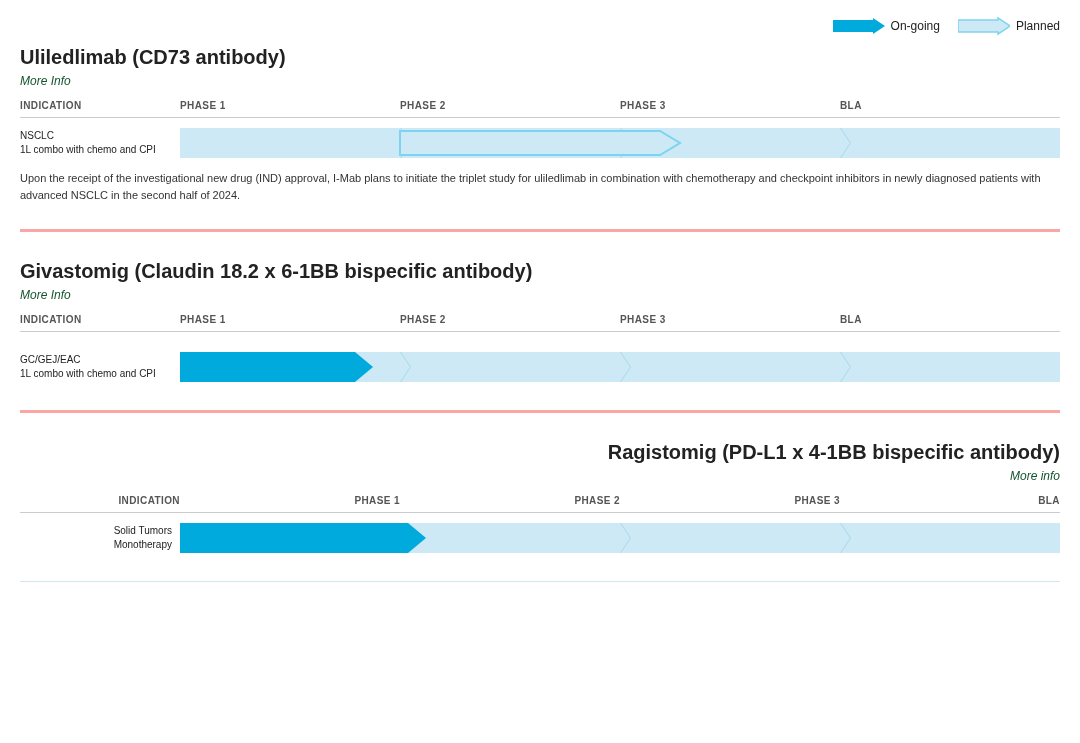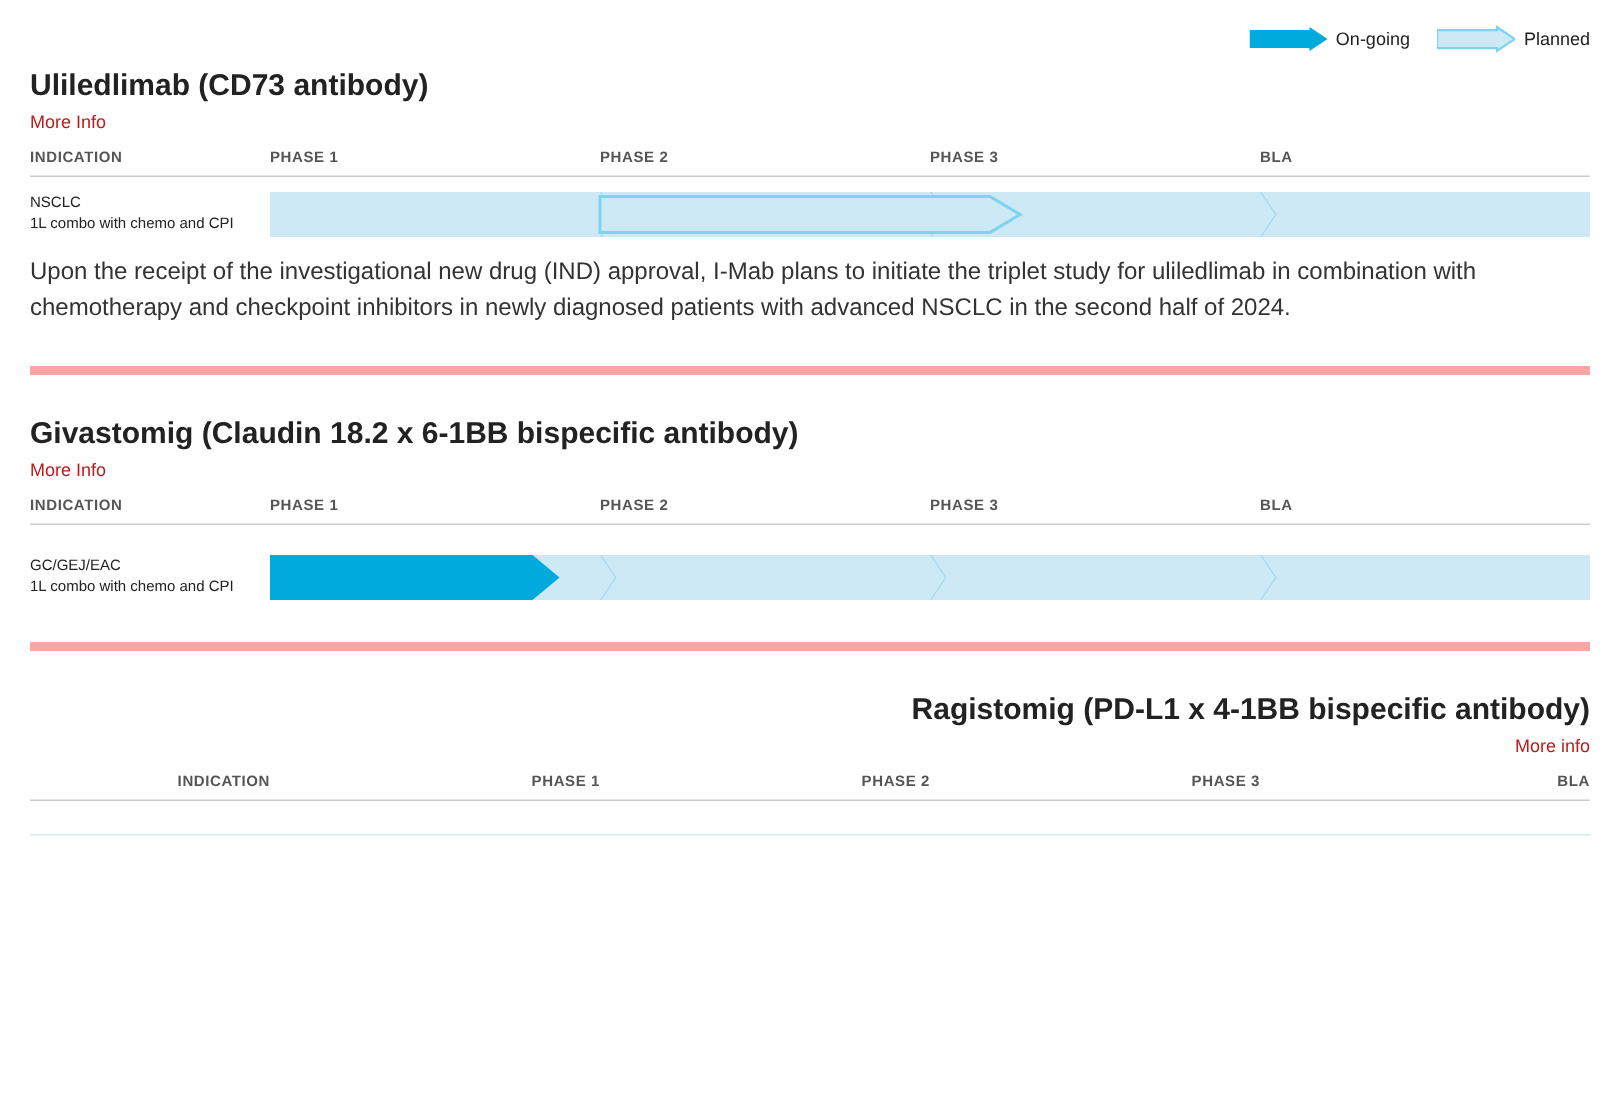--- a/index.html
+++ b/index.html
@@ -29,37 +29,38 @@
       display: flex;
       align-items: center;
       gap: 6px;
       font-size: 12px;
     }
 
     
     .drug-section {
       margin-bottom: 0;
       padding-bottom: 16px;
-      border-bottom: 6px solid #fca5a5;
+      border-bottom: 3px solid #fca5a5;
       margin-top: 10px;
     }
 
     .drug-title {
       font-size: 20px;
       font-weight: bold;
       margin-bottom: 4px;
     }
 
     .more-info {
-      color: #b91c1c;
+      color: #14532d;
       font-size: 12px;
       text-decoration: none;
       cursor: pointer;
       display: inline-block;
       margin-bottom: 10px;
+      font-style: italic;
     }
 
     
     .phase-header {
       display: grid;
       grid-template-columns: 160px 1fr 1fr 1fr 1fr;
       border-bottom: 1px solid #ccc;
       padding-bottom: 4px;
       margin-bottom: 6px;
     }
@@ -95,21 +96,21 @@
     .bar-container {
       grid-column: 2 / 6;
       position: relative;
       height: 30px;
       display: flex;
       align-items: center;
     }
 
     
     .trial-note {
-      font-size: 16px;
+      font-size: 11px;
       color: #333;
       line-height: 1.5;
       margin: 6px 0 10px 0;
     }
 
     .section-spacer {
       height: 18px;
     }
 
     
@@ -234,15 +235,33 @@
     
     <div class="phase-header">
       <div class="phase-header-cell">INDICATION</div>
       <div class="phase-header-cell">PHASE 1</div>
       <div class="phase-header-cell">PHASE 2</div>
       <div class="phase-header-cell">PHASE 3</div>
       <div class="phase-header-cell">BLA</div>
     </div>
 
     
+    <div class="trial-row">
+      <div class="trial-label">
+        <div>Solid Tumors</div>
+        <div>Monotherapy</div>
+      </div>
+      <div class="bar-container">
+        <svg class="bar-svg" viewBox="0 0 880 30" preserveAspectRatio="none">
+
+          <rect x="0" y="0" width="880" height="30" fill="#cce9f5"></rect>
+
+          <polygon points="220,0 230,15 220,30 221,30 231,15 221,0" fill="#a8d8ef"></polygon>
+          <polygon points="440,0 450,15 440,30 441,30 451,15 441,0" fill="#a8d8ef"></polygon>
+          <polygon points="660,0 670,15 660,30 661,30 671,15 661,0" fill="#a8d8ef"></polygon>
+
+          <polygon points="0,0 228,0 246,15 228,30 0,30" fill="#00aadd"></polygon>
+        </svg>
+      </div>
+    </div>
   </div>
 
 </div>
 
 </body></html>

